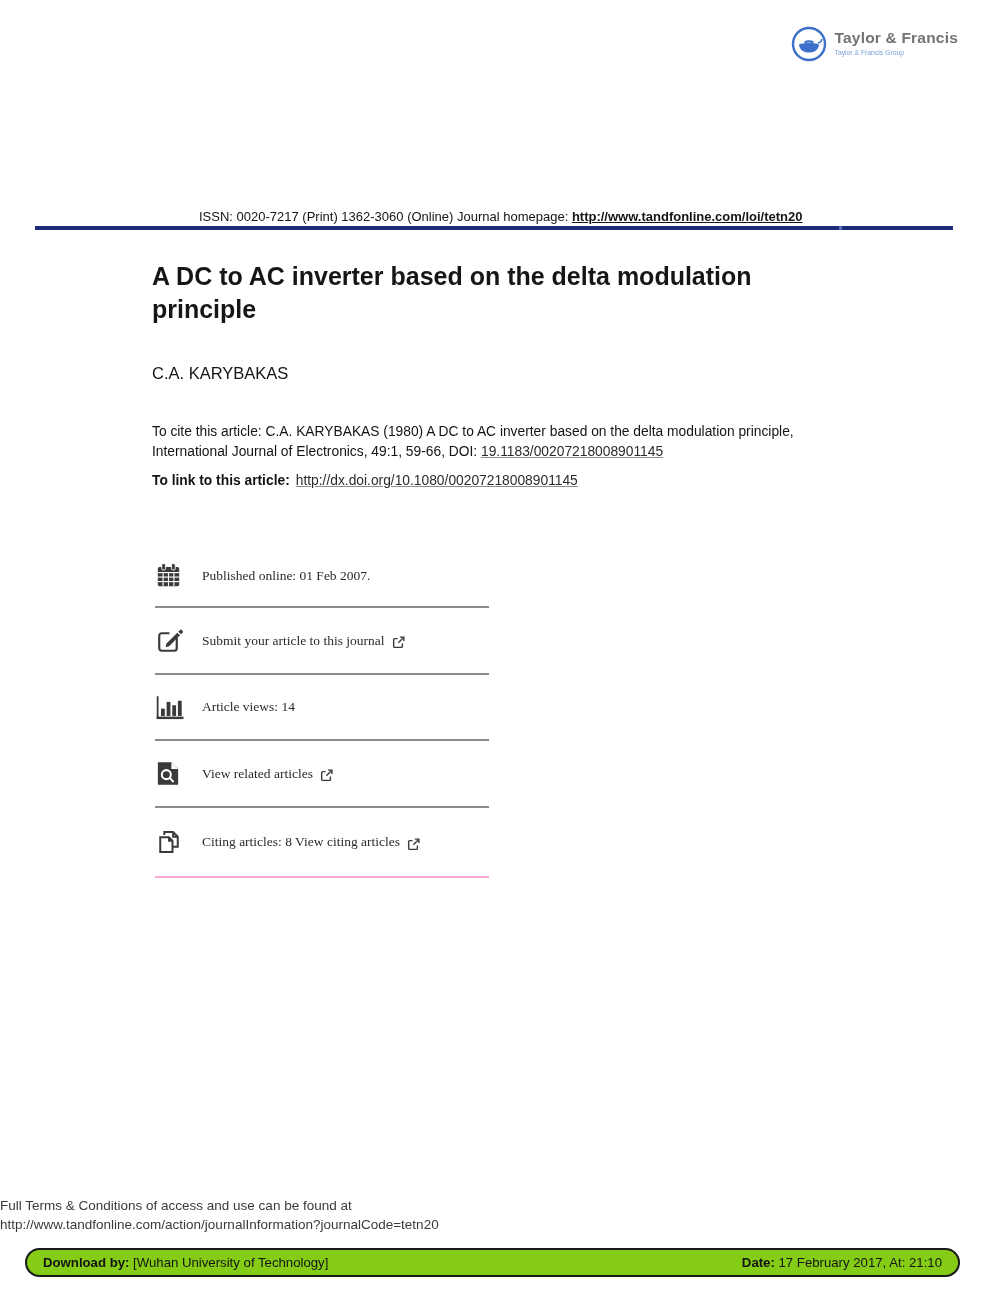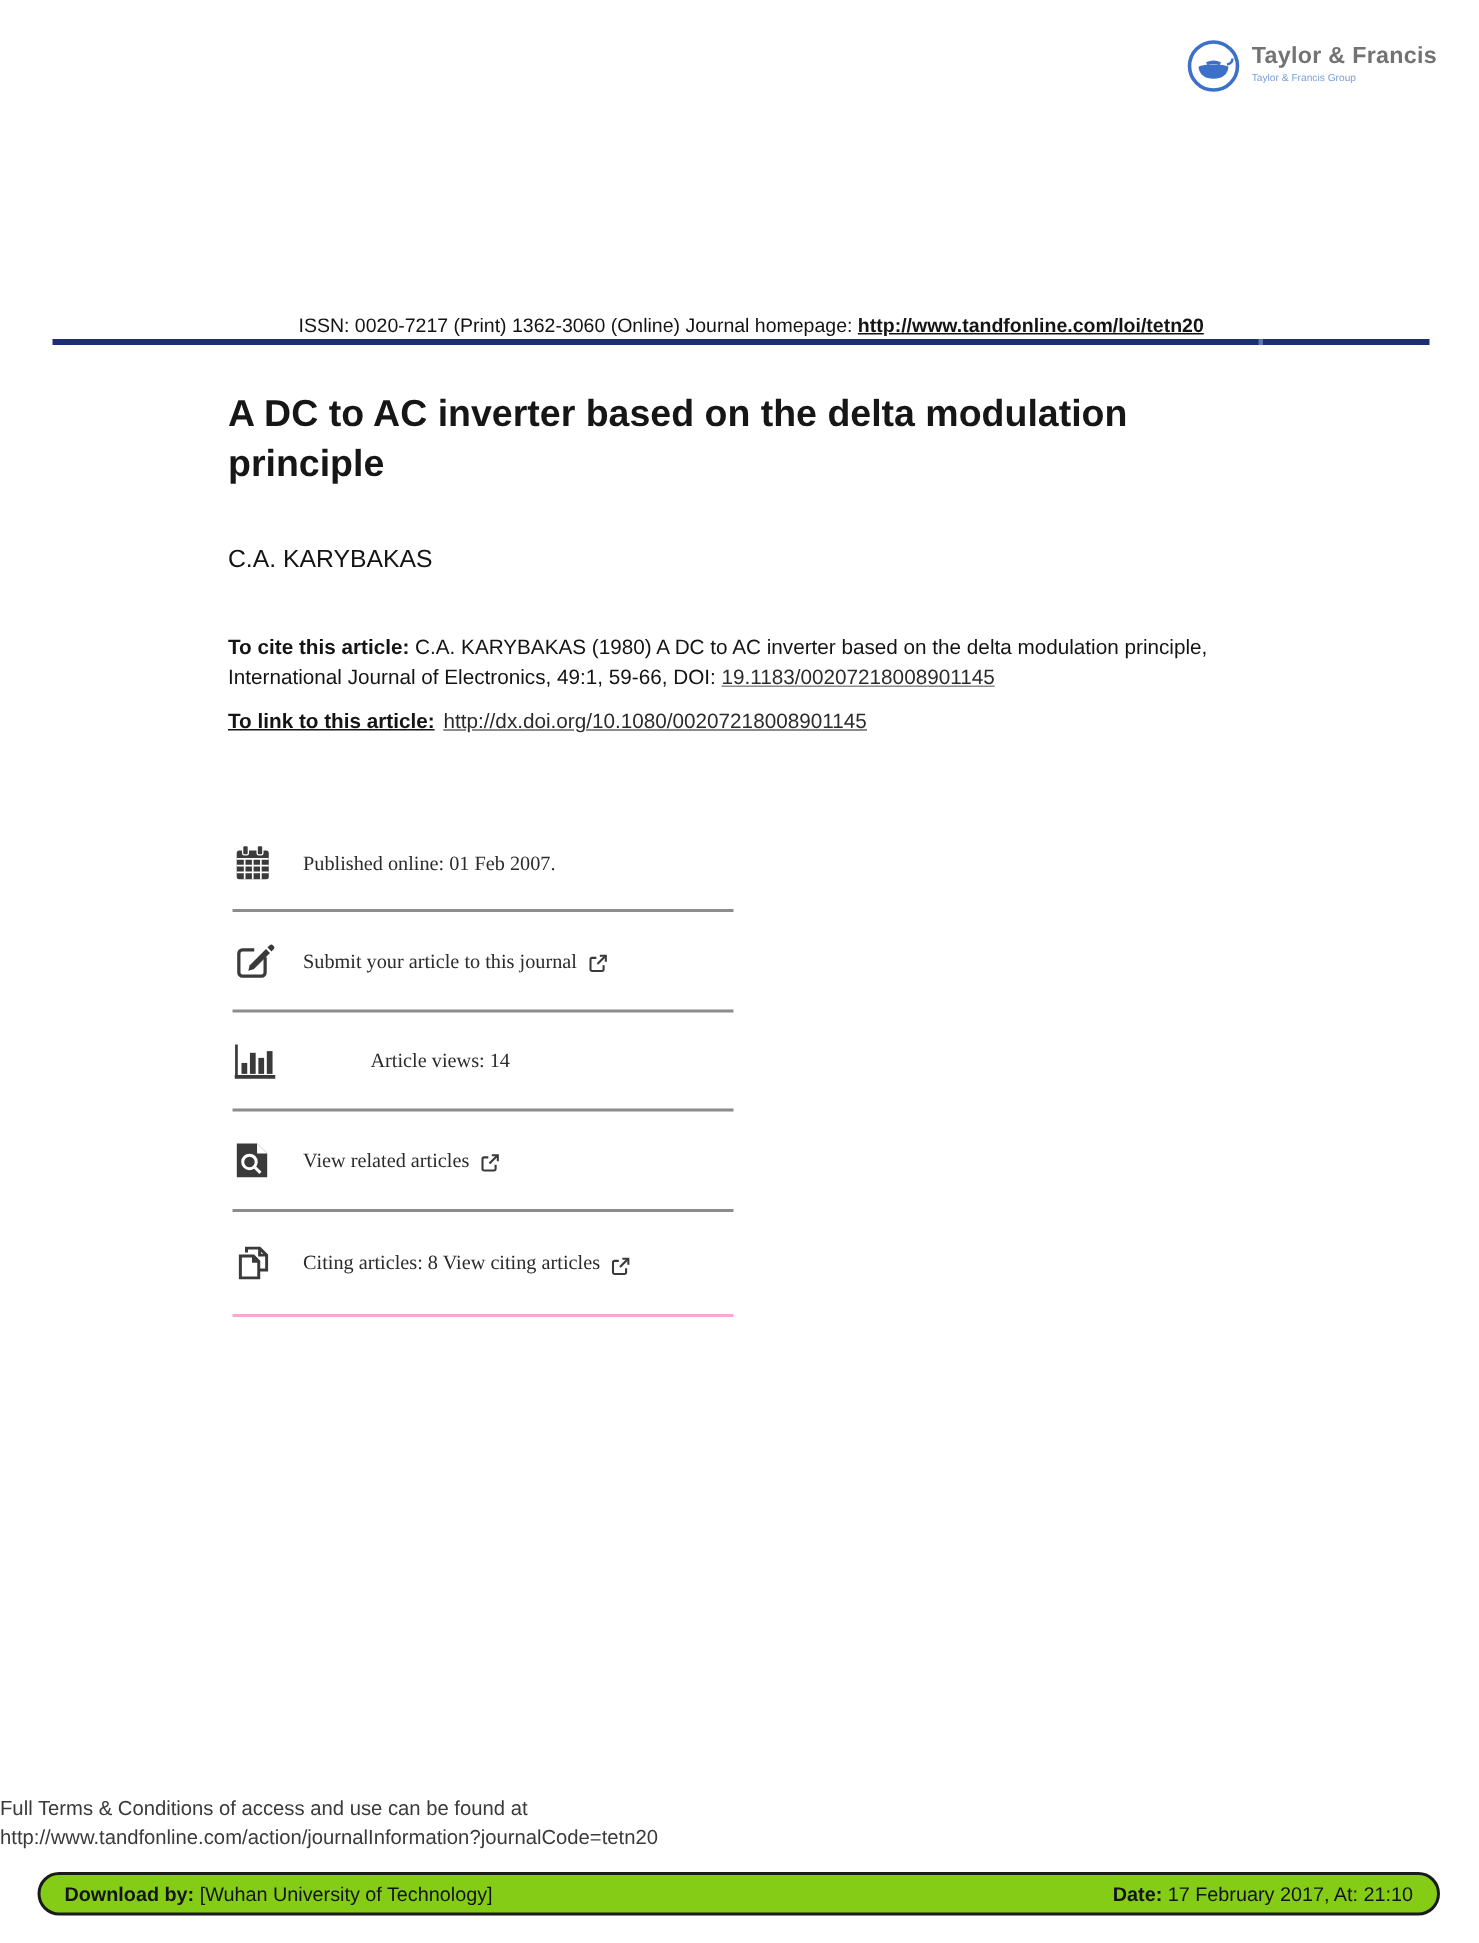--- a/index.html
+++ b/index.html
@@ -19,32 +19,32 @@
   .issn-line { position:absolute; left:199px; top:209px; font-size:13px; color:#141414; }
   .issn-line a { color:#141414; font-weight:700; text-decoration:underline; }
 
   .rule { position:absolute; left:35px; top:226px; width:918px; height:4px; background:#1c2e7b; }
   .rule-tick { position:absolute; left:804px; top:0; width:3px; height:4px; background:#5a74b8; }
 
   .article-title { position:absolute; left:152px; top:260px; width:710px; font-size:25px; line-height:33px; font-weight:700; color:#161616; }
   .article-author { position:absolute; left:152px; top:364px; font-size:16.5px; color:#141414; }
 
   .cite-block { position:absolute; left:152px; top:422px; width:700px; font-size:13.8px; line-height:19.5px; color:#141414; }
-  .cite-block b { font-weight:700; }
+  .cite-block b { font-weight:400; }
   .cite-block a, .link-block a { color:#2b2b2b; text-decoration:underline; text-decoration-color:#8c8c8c; }
-  .link-block { position:absolute; left:152px; top:473px; font-size:13.8px; color:#141414;text-decoration:underline; }
+  .link-block { position:absolute; left:152px; top:473px; font-size:13.8px; color:#141414; }
   .link-block b { font-weight:700; }
   .link-block a { margin-left:6px; }
 
   
   .metrics { position:absolute; left:155px; top:545px; width:334px; }
   .metric-row { display:flex; align-items:center; border-bottom:2px solid #8c8c8c;font-family:Liberation Serif, serif; }
   .metric-row:nth-child(1){ height:63px; }
   .metric-row:nth-child(2){ height:67px; }
-  .metric-row:nth-child(3){ height:66px;gap:45px; }
+  .metric-row:nth-child(3){ height:66px; }
   .metric-row:nth-child(4){ height:67px; }
   .metric-row:nth-child(5){ height:70px; border-bottom:2px solid #f9a8d4; }
   .metric-icon { width:34px; display:flex; justify-content:flex-start; align-items:center; margin-right:13px; flex:0 0 34px; }
   .metric-label { font-size:13.5px; color:#2b2b2b; }
   .ext-icon { margin-left:7px; position:relative; top:2px; }
 
   
   .terms { position:absolute; left:0; top:1196px; width:100%; text-align:left; font-size:13.5px; line-height:19px; color:#3a3a3a; }
 
   .download-bar { position:absolute; left:25px; top:1248px; width:935px; height:29px; border:2px solid #1a1a1a; border-radius:15px; display:flex; align-items:center; justify-content:space-between; padding:0 16px; font-size:13.2px; color:#141414; background:#84cc16; }

